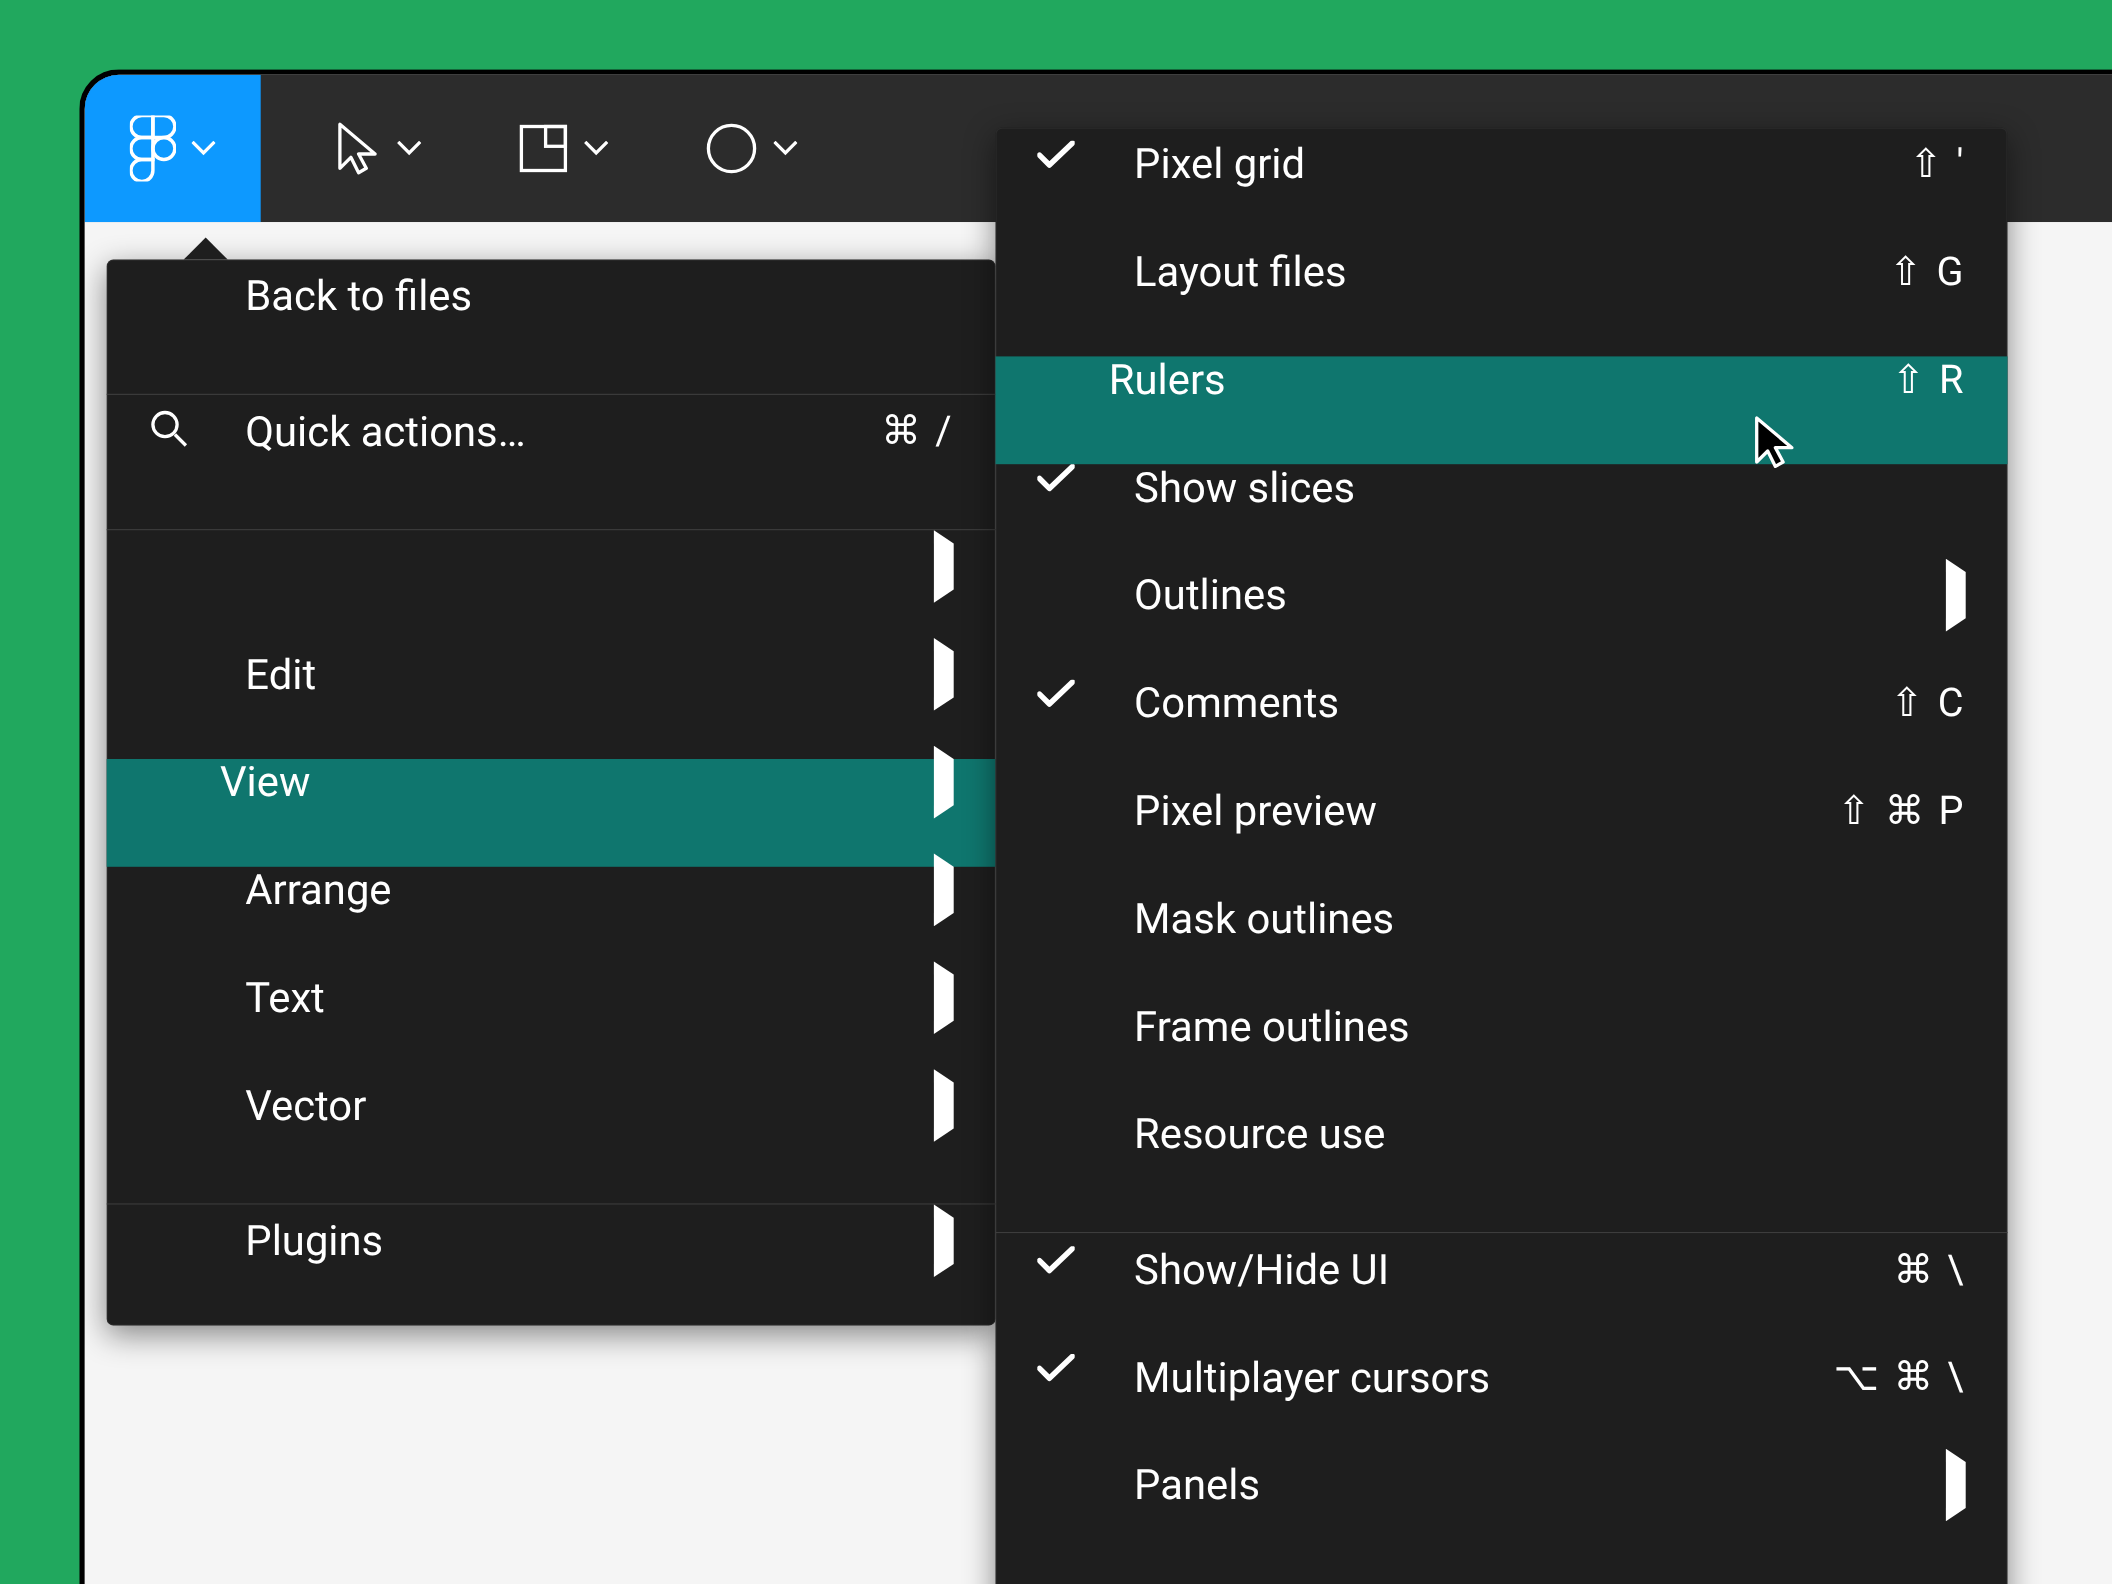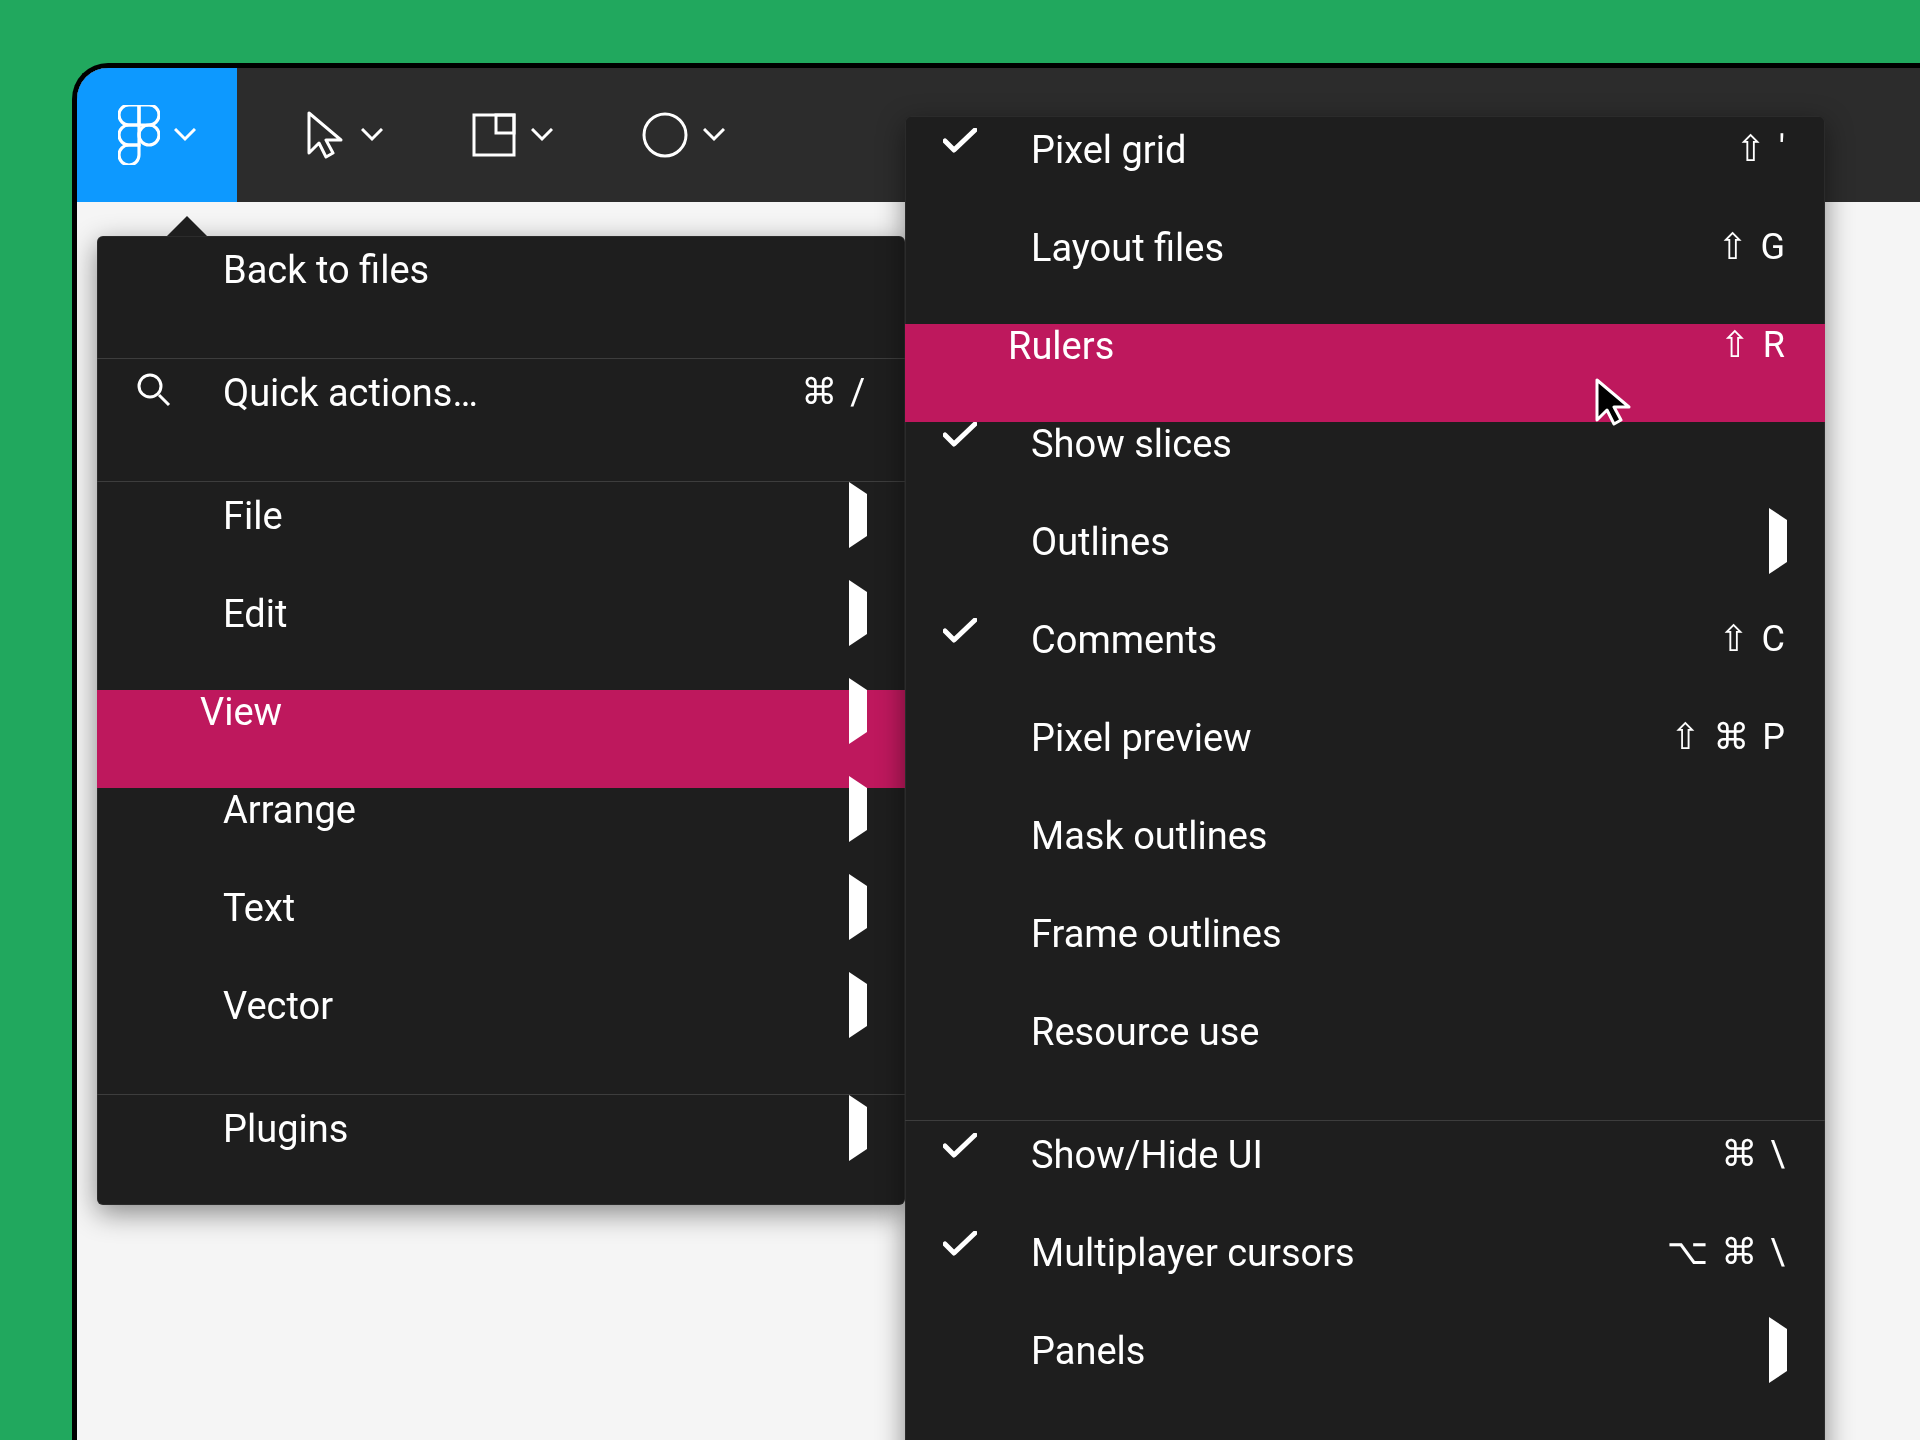--- a/index.html
+++ b/index.html
@@ -19,21 +19,21 @@
   .menu { position:absolute; background:#1e1e1e; border-radius:6px; box-shadow:0 8px 28px rgba(0,0,0,.45),0 0 0 1px rgba(255,255,255,.06) inset; color:#fff; font-size:38px; font-weight:400; }
   .main-menu { left:20px; top:168px; width:808px; padding-top:12px; padding-bottom:0; }
   .main-menu::before {
     content:""; position:absolute; top:-20px; left:70px;
     border-left:20px solid transparent; border-right:20px solid transparent;
     border-bottom:20px solid #1e1e1e;
   }
   .sub-menu { left:828px; top:48px; width:920px; height:1392px; padding-top:12px; }
 
   .mrow { display:flex; align-items:flex-start; height:98px; padding:0 38px 0 38px; cursor:default; white-space:nowrap; }
-  .mrow.sel { background:#be185d;padding-left:15px; }
+  .mrow.sel { background:#0f766e;padding-left:15px; }
   .mrow .lead { width:88px; display:flex; align-items:center; justify-content:flex-start; }
   .mrow .lbl { flex:1; }
   .mrow .tail { margin-left:auto; text-align:right; letter-spacing:2px; font-size:36px; }
   .divider { height:1px; background:#3d3d3d; margin:12px 0; }
 
   .check svg { width:34px; height:26px; display:block; }
   .search svg { width:36px; height:36px; display:block; }
   .tri { width:0;height:0;border-top:12px solid transparent;border-bottom:12px solid transparent;border-left:18px solid #fff; }
 
   .cursor { position:absolute; left:1516px; top:310px; z-index:50; }
@@ -121,21 +121,20 @@
             <line x1="24" y1="24" x2="34" y2="34" stroke="#fff" stroke-width="3"></line>
           </svg>
       </span>
       <span class="lbl">Quick actions…</span>
       <span class="tail">⌘ /</span>
     </div>
     <div class="divider"></div>
     <div id="main-items">
         <div class="mrow">
           <span class="lead"></span>
-          <span class="lbl">File</span>
           <span class="tail"><span class="tri"></span></span>
         </div>
         <div class="mrow">
           <span class="lead"></span>
           <span class="lbl">Edit</span>
           <span class="tail"><span class="tri"></span></span>
         </div>
         <div class="mrow sel">
           <span class="lead"></span>
           <span class="lbl">View</span>

